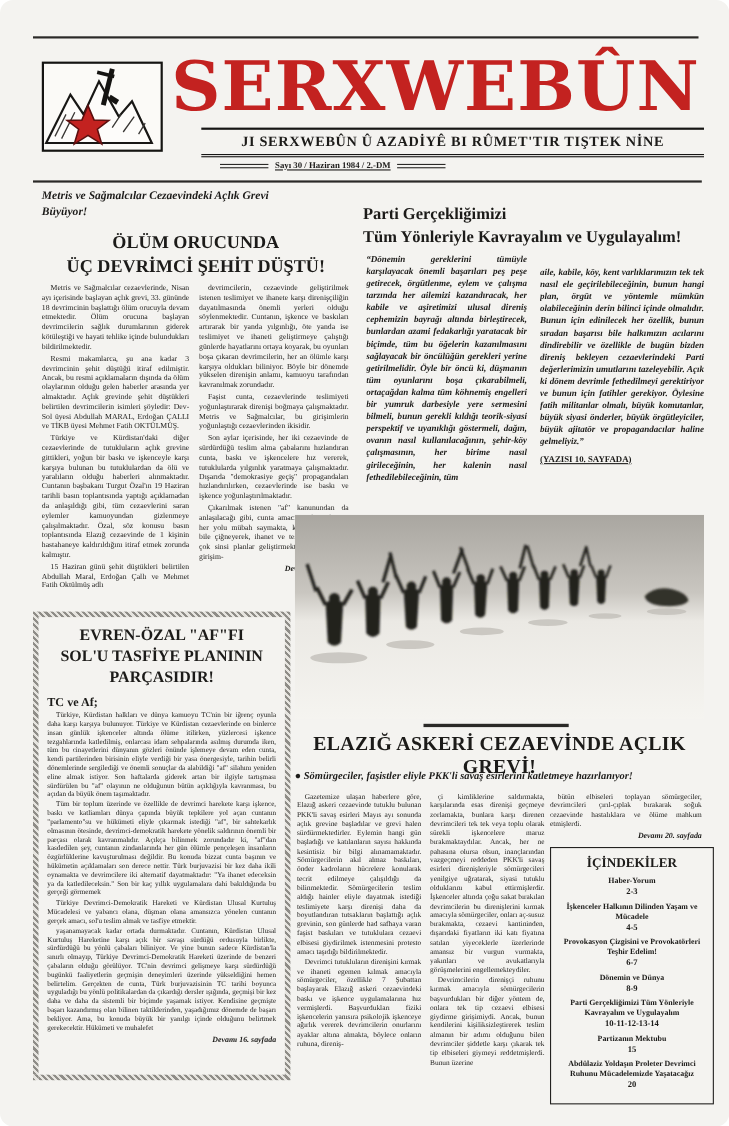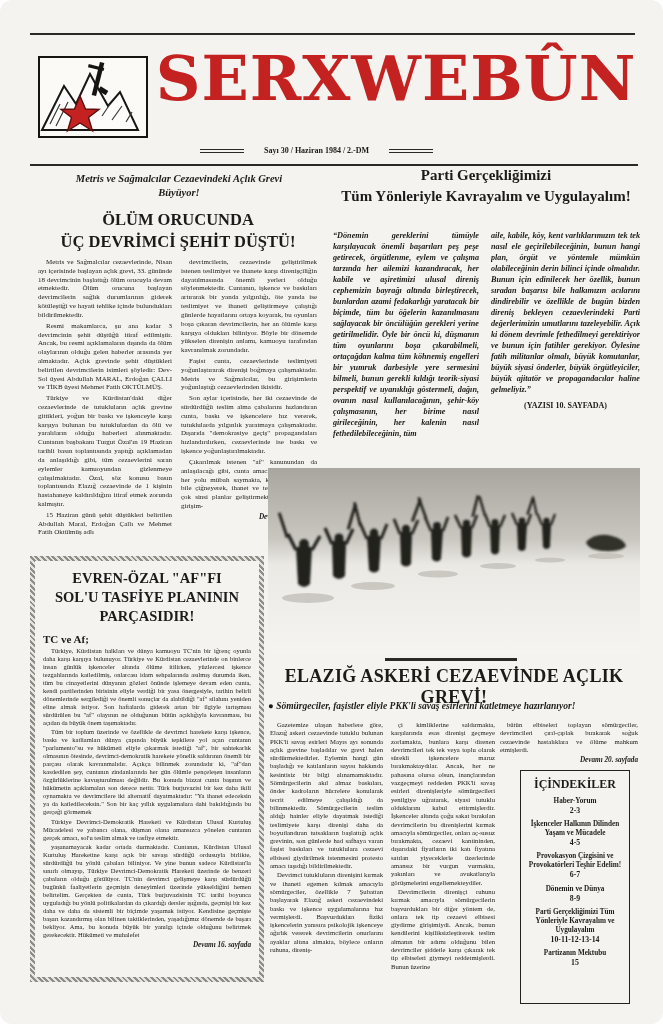--- a/index.html
+++ b/index.html
@@ -1,49 +1,49 @@
 <!DOCTYPE html>
 <html lang="tr"><head>
 <meta charset="utf-8">
 <style>
   html,body{margin:0;padding:0;}
   .page{position:relative;width:663px;height:1024px;background:#f4f3f0;overflow:hidden;
         font-family:"Liberation Serif", serif;color:#1c1b19;border-radius:12px;}
   .abs{position:absolute;}
   .rule{background:#2a2927;}
-  .pre{white-space:pre-line;text-align:center;}
+  .pre{white-space:pre-line;}
   .just{text-align:justify;}
   
   .logo-box{left:38px;top:56px;width:110px;height:82px;border:2.5px solid #151412;background:#fbfaf7;box-sizing:border-box;}
   .title{left:150px;top:42px;width:492px;height:78px;text-align:center;
          font-family:"DejaVu Serif", serif;font-weight:bold;font-size:62px;line-height:74px;
          letter-spacing:1px;color:#c32220;}
   .slogan-wrap{left:183px;top:116px;width:457px;border-top:2px solid #161514;border-bottom:3px double #161514;
          padding:3px 0 3px 0;box-sizing:border-box;}
   .slogan{text-align:center;font-weight:bold;font-size:13px;letter-spacing:.6px;}
-  .issue-row{left:200px;top:146px;width:190px;display:flex;align-items:center;gap:20px;}
+  .issue-row{left:200px;top:146px;width:190px;display:flex;align-items:center;gap:6px;text-decoration:underline;}
   .issue-rule{height:4px;flex:0 0 44px;border-top:1.5px solid #2a2927;border-bottom:1.5px solid #2a2927;box-sizing:border-box;}
   .issue-text{font-size:8px;font-weight:bold;white-space:nowrap;}
   .mast-bottom{left:30px;top:164px;width:608px;height:1.5px;}
   .top-line{left:30px;top:33px;width:605px;height:2px;}
   
   .kicker{left:38px;top:172px;width:282px;font-style:italic;font-weight:bold;font-size:10.5px;line-height:1.3;}
   .h-a1{left:36px;top:209px;width:284px;text-align:center;font-weight:bold;font-size:16.5px;line-height:1.32;}
   .bodytext{font-size:7px;line-height:1.26;}
   .bodytext p{margin:0 0 2px 0;text-indent:8px;}
   .col-a1-1{left:38px;top:258px;width:134px;height:298px;overflow:hidden;}
   .col-a1-2{left:181px;top:258px;width:136px;height:284px;overflow:hidden;}
   .cont{font-size:7.2px;font-weight:bold;font-style:italic;text-align:right;margin-top:2px;}
   
-  .h-parti{left:330px;top:165px;width:312px;text-align:center;font-weight:bold;font-size:15px;line-height:1.38;}
+  .h-parti{left:330px;top:185px;width:312px;font-weight:bold;font-size:15px;line-height:1.38;}
   .parti-col{font-style:italic;font-weight:600;font-size:8.2px;line-height:1.34;}
   .parti-col p{margin:0;}
   .parti-1{left:333px;top:231px;width:146px;height:236px;overflow:hidden;}
-  .parti-2{left:491px;top:231px;width:149px;height:236px;overflow:hidden;}
-  .byline{font-size:8px;font-weight:bold;font-style:normal;text-align:center;margin-top:5px;}
+  .parti-2{left:491px;top:243px;width:149px;height:236px;overflow:hidden;}
+  .byline{font-size:8px;font-weight:bold;font-style:normal;text-align:left;margin-top:5px;text-decoration:underline;}
   
   .photo{left:268px;top:468px;width:372px;height:186px;}
   
   .ev-box{left:30px;top:556px;width:234px;height:426px;box-sizing:border-box;
           border:5px solid #b9b7b2;
           border-image:repeating-linear-gradient(45deg,#8f8d88 0 2px,#e6e4df 2px 4px) 5;
           padding:6px 8px;overflow:hidden;background:#f4f3f0;}
   .h-ev{text-align:center;font-weight:bold;font-size:14.5px;line-height:1.3;margin-top:2px;}
   .ev-sub{font-weight:bold;font-size:11px;margin:7px 0 2px 0;}
   .ev-body{font-size:6.5px;line-height:1.24;}
@@ -51,21 +51,21 @@
   
   .el-rule{left:385px;top:658px;width:132px;height:3px;}
   .h-el{left:268px;top:666px;width:372px;text-align:center;font-weight:bold;font-size:18px;letter-spacing:.3px;}
   .el-sub{left:268px;top:701px;width:372px;font-weight:bold;font-style:italic;font-size:9.5px;}
   .el-col{font-size:6.7px;line-height:1.24;}
   .el-col p{margin:0 0 1px 0;text-indent:7px;}
   .el-1{left:270px;top:721px;width:113px;height:242px;overflow:hidden;}
   .el-2{left:391px;top:721px;width:104px;height:256px;overflow:hidden;}
   .el-3{left:500px;top:721px;width:138px;}
   
-  .toc{left:520px;top:770px;width:110px;height:234px;border:1.5px solid #232220;box-sizing:border-box;
+  .toc{left:500px;top:770px;width:149px;height:234px;border:1.5px solid #232220;box-sizing:border-box;
        padding:6px 4px;}
   .toc-title{text-align:center;font-weight:bold;font-size:12px;margin-bottom:5px;}
   .toc-item{text-align:center;font-weight:bold;font-size:7.2px;line-height:1.25;margin-bottom:4.5px;}
   .toc-pages{display:block;font-size:7.8px;}
 </style>
 </head>
 <body>
 
 <div class="page">
 
@@ -75,20 +75,23 @@
     <svg width="105" height="77" viewBox="0 0 105 77">
       <polygon points="2,72 24,28 36,46 50,16 68,48 80,34 98,72" fill="#fdfcfa" stroke="#181715" stroke-width="2"></polygon>
       <path d="M10,66 L20,46 M16,68 L28,44 M62,58 L70,46 M72,62 L82,48 M86,64 L92,54" stroke="#3a3835" stroke-width="1.2" fill="none"></path>
       <rect x="56" y="4" width="4.5" height="34" transform="rotate(14 58 20)" fill="#151412"></rect>
       <rect x="48" y="8" width="16" height="3.2" transform="rotate(14 56 10)" fill="#151412"></rect>
       <rect x="59" y="30" width="9" height="5" transform="rotate(32 63 32)" fill="#151412"></rect>
       <polygon points="40,38 45.5,51 59,51.5 48.5,59.5 52.5,73 40,65 27.5,73 31.5,59.5 21,51.5 34.5,51" fill="#c32220" stroke="#5c0f0e" stroke-width="1.4"></polygon>
     </svg>
   </div>
   <div class="abs title">SERXWEBÛN</div>
+  <div class="abs slogan-wrap">
+    <div class="slogan">JI SERXWEBÛN Û AZADİYÊ BI RÛMET'TIR TIŞTEK NİNE</div>
+  </div>
   <div class="abs issue-row">
     <div class="issue-rule"></div>
     <div class="issue-text">Sayı 30 / Haziran 1984 / 2.-DM</div>
     <div class="issue-rule"></div>
   </div>
   <div class="abs rule mast-bottom"></div>
 
   <div class="abs kicker pre">Metris ve Sağmalcılar Cezaevindeki Açlık Grevi
 Büyüyor!</div>
   <div class="abs h-a1 pre">ÖLÜM ORUCUNDA
@@ -254,15 +257,19 @@
       <span class="toc-pages">8-9</span>
     </div>
     <div class="toc-item">
       <span>Parti Gerçekliğimizi Tüm Yönleriyle Kavrayalım ve Uygulayalım</span>
       <span class="toc-pages">10-11-12-13-14</span>
     </div>
     <div class="toc-item">
       <span>Partizanın Mektubu</span>
       <span class="toc-pages">15</span>
     </div>
+    <div class="toc-item">
+      <span>Abdülaziz Yoldaşın Proleter Devrimci Ruhunu Mücadelemizde Yaşatacağız</span>
+      <span class="toc-pages">20</span>
+    </div>
   </div>
 
 </div>
 
 </body></html>

